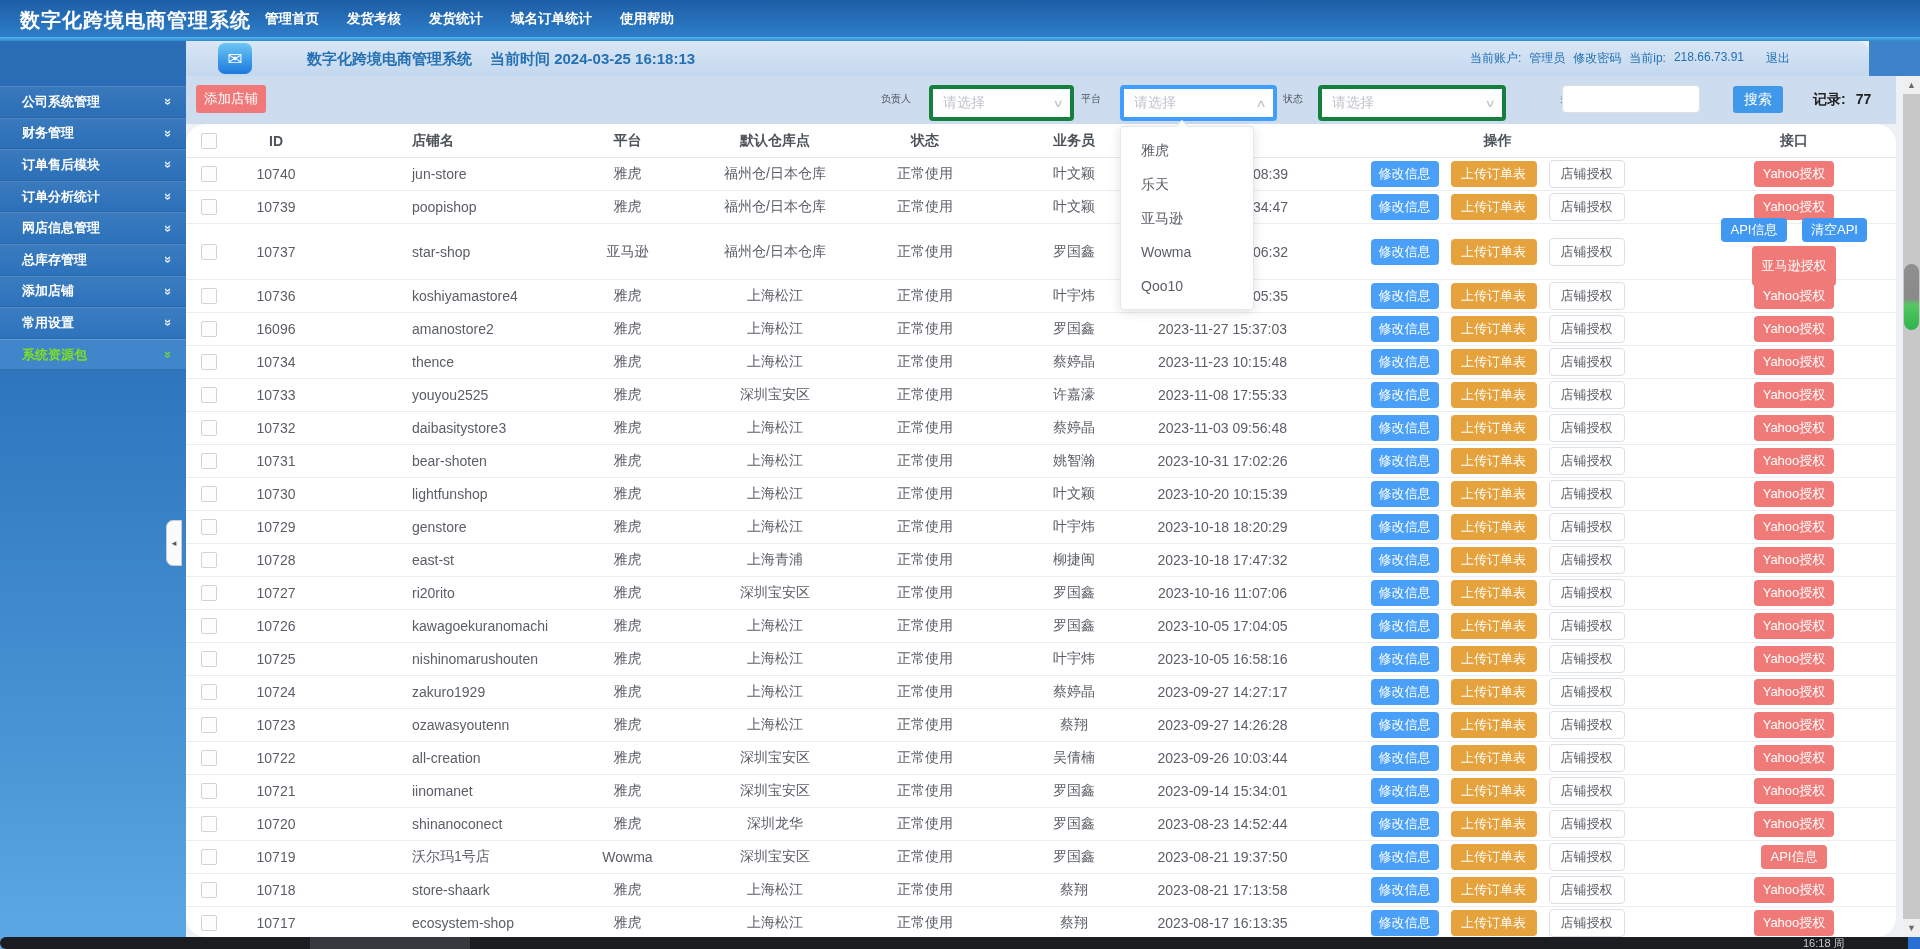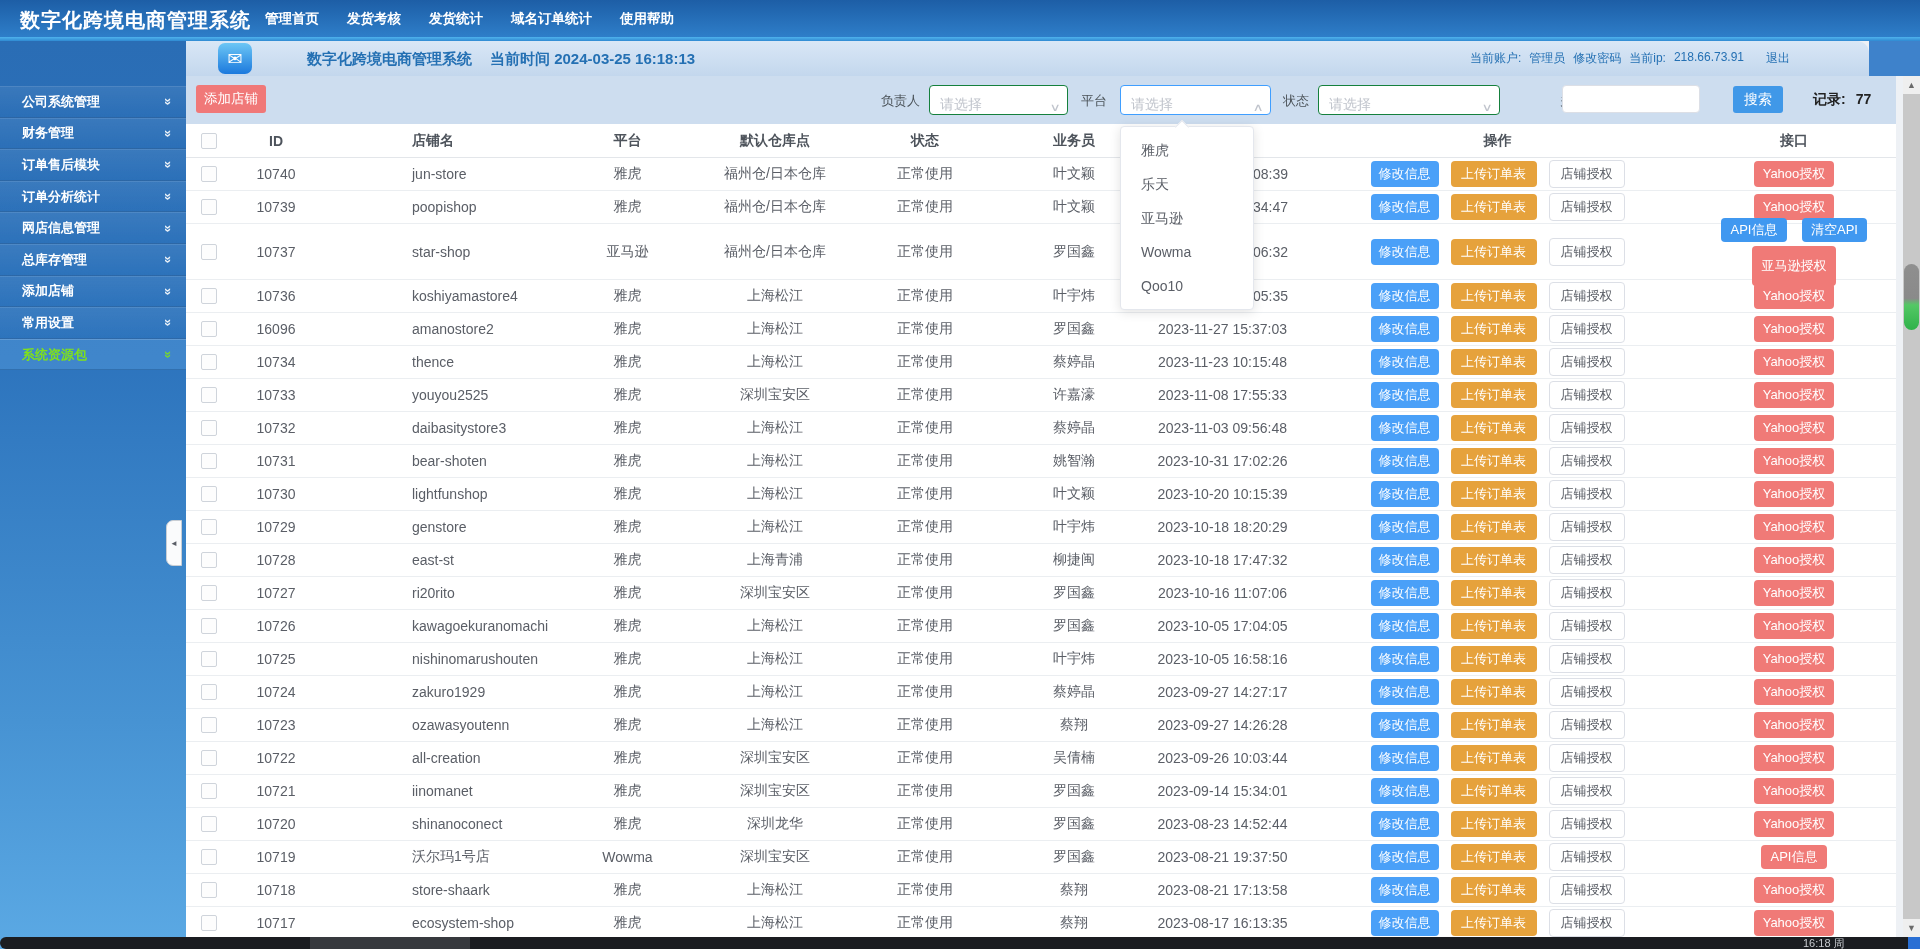--- a/index.html
+++ b/index.html
@@ -40,35 +40,35 @@
   .sub-title{left:307px;top:50px;color:#2470b3;font-size:15px;font-weight:bold;}
   .sub-title b{font-weight:bold;margin-left:18px;}
   .sub-right{right:130px;top:50px;left:auto;color:#2470b3;font-size:12px;display:flex;gap:8px;}
   .sub-right .lnk{cursor:pointer;}
   .sub-right .gap{margin-left:14px;}
 
   
   .filterbar{left:186px;top:76px;width:1710px;height:48px;background:#cdddef;}
   .btn-add{left:196px;top:85px;width:70px;height:28px;background:#f07878;color:#fff;
     font-size:13.5px;border-radius:3px;display:flex;align-items:center;justify-content:center;cursor:pointer;}
-  .flabel{top:92px;color:#4a5258;font-size:13px;}
-  .fselect{top:85px;height:28px;background:#fff;border:1px solid #15803d;border-radius:4px;
-    display:flex;align-items:flex-end;justify-content:space-between;padding:0 8px 0 10px;
+  .flabel{top:92px;color:#4a5258;font-size:10px;}
+  .fselect{top:85px;height:28px;background:#fff;border:4px solid #15803d;border-radius:4px;
+    display:flex;align-items:center;justify-content:space-between;padding:0 8px 0 10px;
     color:#c0c4cc;font-size:14px;cursor:pointer;}
   .fselect.open{border-color:#3f9eff;}
   .caret{color:#c0c4cc;font-size:11px;transform:scaleX(1.4);}
   .finput{left:1562px;top:85px;width:138px;height:28px;background:#fff;border:1px solid #dcdfe6;
     border-radius:4px;font-size:14px;padding:0 8px;color:#333;box-sizing:border-box;}
   .btn-search{left:1733px;top:86px;width:50px;height:27px;background:#4098e8;color:#fff;
     font-size:14px;border-radius:3px;display:flex;align-items:center;justify-content:center;cursor:pointer;}
   .record{left:1813px;top:91px;color:#222;font-size:14px;font-weight:bold;}
   .record span{margin-left:10px;}
 
   
-  .table{left:186px;top:124px;width:1710px;height:813px;background:#fff;color:#5a5e66;font-size:14px;}
+  .table{left:186px;top:124px;width:1710px;height:813px;background:#fff;color:#5a5e66;font-size:14px;border-radius:20px;}
   .trow{display:flex;height:33px;align-items:center;border-bottom:1px solid #ebeef1;
     position:relative;box-sizing:border-box;}
   .trow.head{height:34px;color:#4e545c;font-weight:bold;border-bottom:1px solid #e3e6ea;}
   .trow.tall{height:56px;}
   .c{box-sizing:border-box;}
   .c.check{width:46px;display:flex;justify-content:center;}
   .c.id{width:88px;text-align:center;}
   .c.name{width:265px;padding-left:92px;}
   .c.plat{width:85px;text-align:center;}
   .c.wh{width:210px;text-align:center;}

